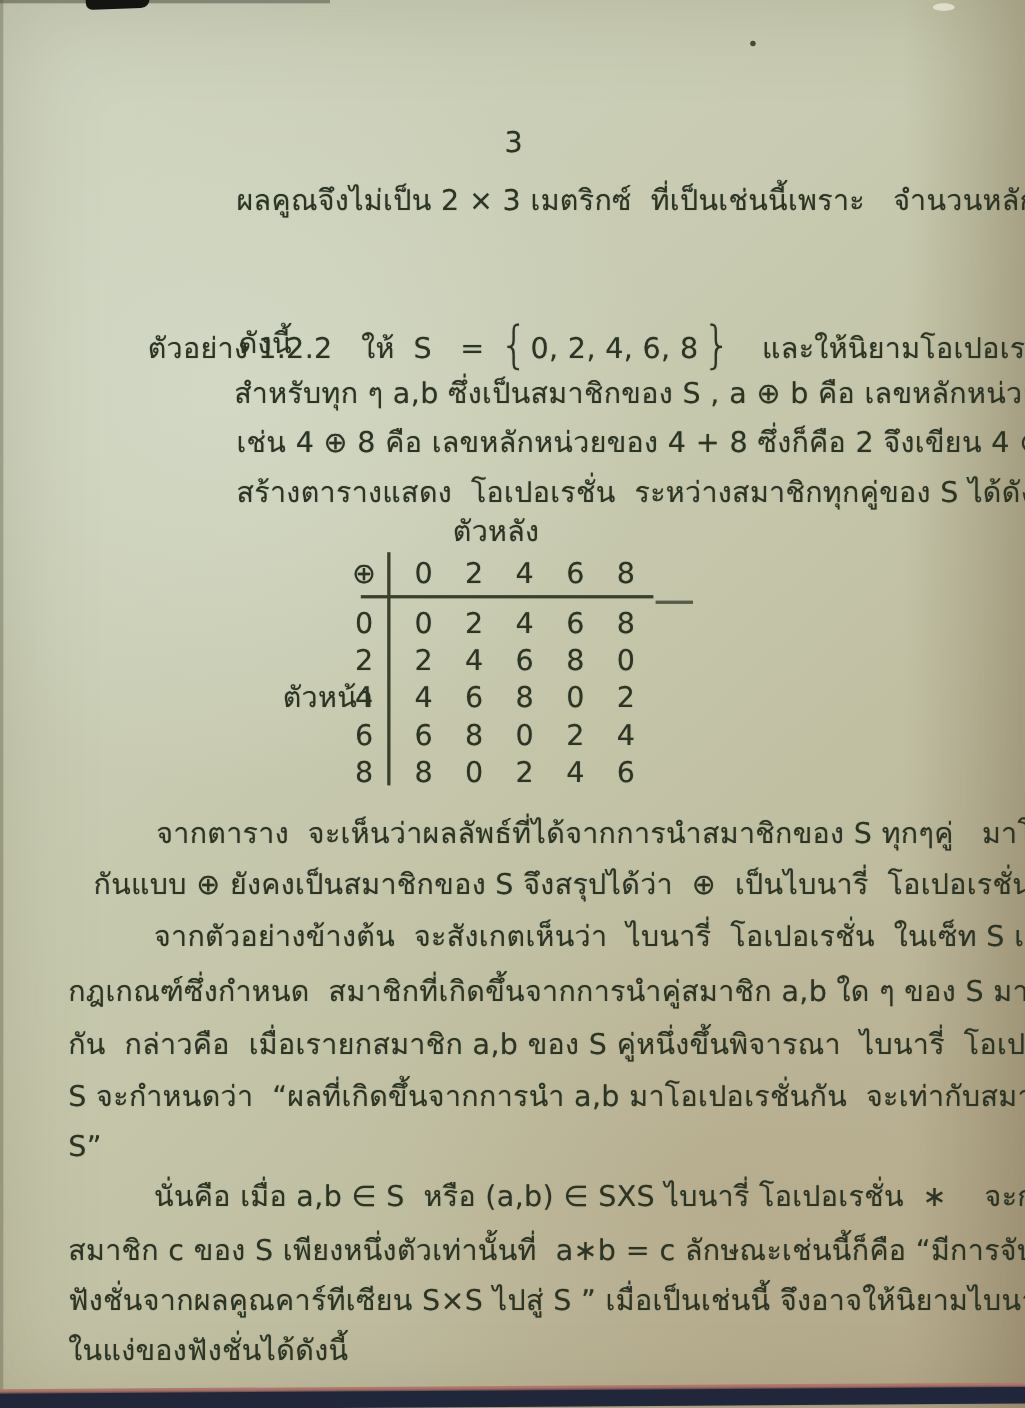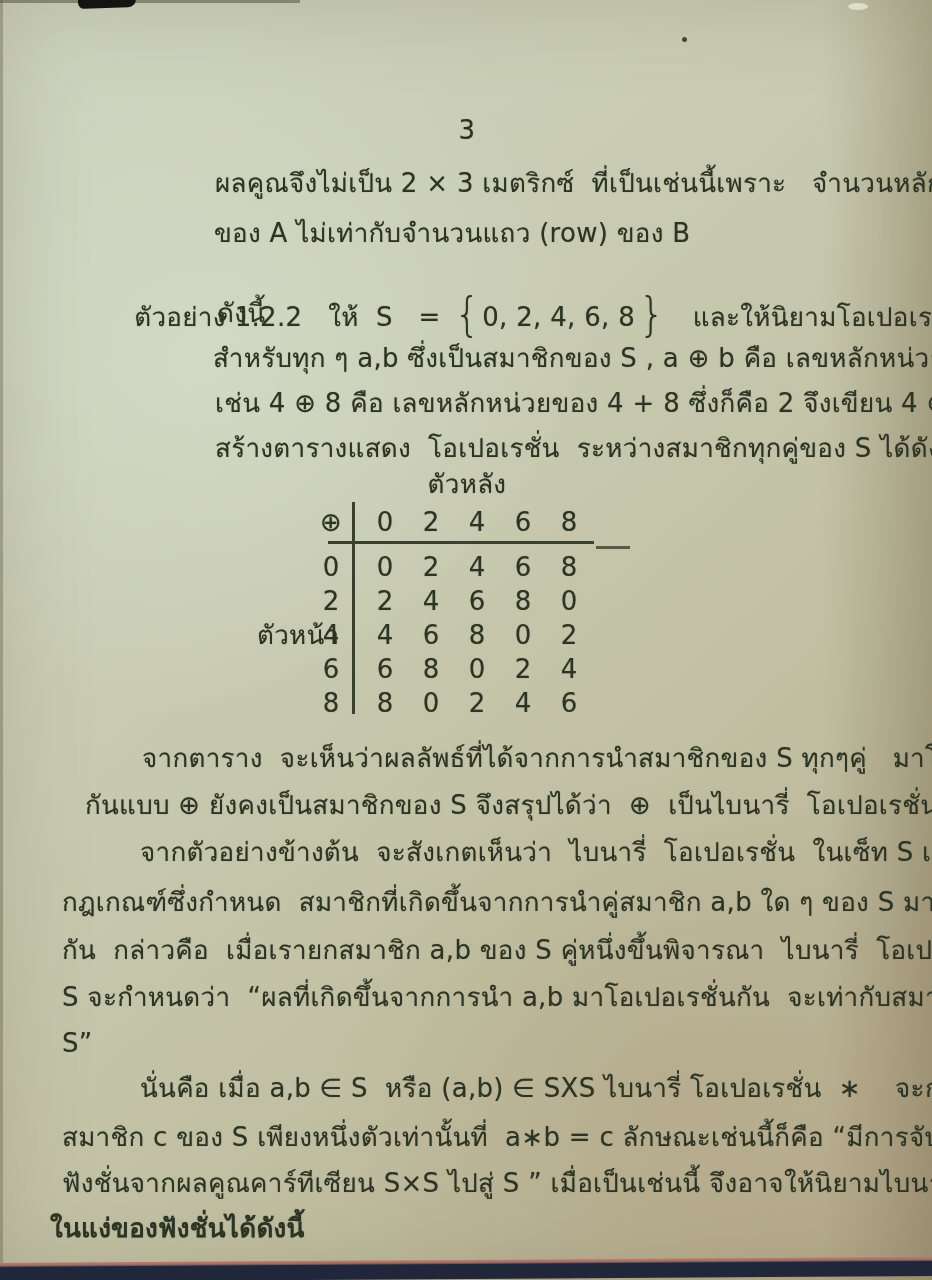--- a/index.html
+++ b/index.html
@@ -76,32 +76,31 @@
 
   <div class="top-shade"></div>
   <div class="left-shade"></div>
   <div class="notch"></div>
   <div class="speck-dark"></div>
   <div class="speck-light"></div>
 
   <div class="ln center" style="top:112px;left:437px;width:60px;">3</div>
 
   <div class="ln" style="top:165px;left:215px;">ผลคูณจึงไม่เป็น 2 × 3 เมตริกซ์  ที่เป็นเช่นนี้เพราะ   จำนวนหลัก (column)</div>
-  <div class="ln" style="top:215px;left:214px;">ของ A ไม่เท่ากับจำนวนแถว (row) ของ B</div>
 
   <div class="ln" style="top:258px;left:100px;">
     <span class="bold">ตัวอย่าง</span><span class="bold ex-num">1.2.2</span><span class="ex-give">ให้  S   =</span><span class="brace">{</span><span>0, 2, 4, 6, 8</span><span class="brace r">}</span><span class="ex-tail">และให้นิยามโอเปอเรชั่น ⊕ ใน  S</span>
   </div>
   <div class="ln" style="top:295px;left:217px;">ดังนี้</div>
   <div class="ln" style="top:340px;left:213px;">สำหรับทุก ๆ a,b ซึ่งเป็นสมาชิกของ S , a ⊕ b คือ เลขหลักหน่วยของ a+b</div>
   <div class="ln" style="top:385px;left:215px;">เช่น 4 ⊕ 8 คือ เลขหลักหน่วยของ 4 + 8 ซึ่งก็คือ 2 จึงเขียน 4 ⊕ 8 = 2</div>
   <div class="ln" style="top:430px;left:215px;">สร้างตารางแสดง  โอเปอเรชั่น  ระหว่างสมาชิกทุกคู่ของ S ได้ดังนี้</div>
 
   <div>
-    <div class="ln center" style="top:466px;left:352px;width:230px;">ตัวหลัง</div>
+    <div class="ln center" style="top:466px;left:336px;width:230px;">ตัวหลัง</div>
     <div class="ln" style="top:617px;left:257px;">ตัวหน้า</div>
 
     <div class="t-row" style="top:505px;">
       <span class="c0">⊕</span>
         <span>0</span>
         <span>2</span>
         <span>4</span>
         <span>6</span>
         <span>8</span>
     </div>
@@ -157,20 +156,20 @@
 
   <div class="ln" style="top:834px;left:140px;">จากตัวอย่างข้างต้น  จะสังเกตเห็นว่า  ไบนารี่  โอเปอเรชั่น  ในเซ็ท S เป็น</div>
   <div class="ln" style="top:884px;left:62px;">กฎเกณฑ์ซึ่งกำหนด  สมาชิกที่เกิดขึ้นจากการนำคู่สมาชิก a,b ใด ๆ ของ S มา โอเปอเรชั่น</div>
   <div class="ln" style="top:932px;left:62px;">กัน  กล่าวคือ  เมื่อเรายกสมาชิก a,b ของ S คู่หนึ่งขึ้นพิจารณา  ไบนารี่  โอเปอเรชั่นใน</div>
   <div class="ln" style="top:979px;left:62px;">S จะกำหนดว่า  “ผลที่เกิดขึ้นจากการนำ a,b มาโอเปอเรชั่นกัน  จะเท่ากับสมาชิกตัวใดของ</div>
   <div class="ln" style="top:1025px;left:62px;">S”</div>
 
   <div class="ln" style="top:1070px;left:140px;">นั่นคือ เมื่อ a,b ∈ S  หรือ (a,b) ∈ SXS ไบนารี่ โอเปอเรชั่น  ∗    จะกำหนด</div>
   <div class="ln" style="top:1119px;left:62px;">สมาชิก c ของ S เพียงหนึ่งตัวเท่านั้นที่  a∗b = c ลักษณะเช่นนี้ก็คือ “มีการจับคู่หรือมี</div>
   <div class="ln" style="top:1165px;left:62px;">ฟังชั่นจากผลคูณคาร์ทีเซียน S×S ไปสู่ S ” เมื่อเป็นเช่นนี้ จึงอาจให้นิยามไบนารี่ โอเปอเรชั่น</div>
-  <div class="ln" style="top:1210px;left:50px;font-weight:bold;">ในแง่ของฟังชั่นได้ดังนี้</div>
+  <div class="ln" style="top:1210px;left:62px;">ในแง่ของฟังชั่นได้ดังนี้</div>
 
   <div class="band-wrap">
     <div class="band-red"></div>
     <div class="band-navy"></div>
   </div>
 
 </div>
 
 </body></html>

